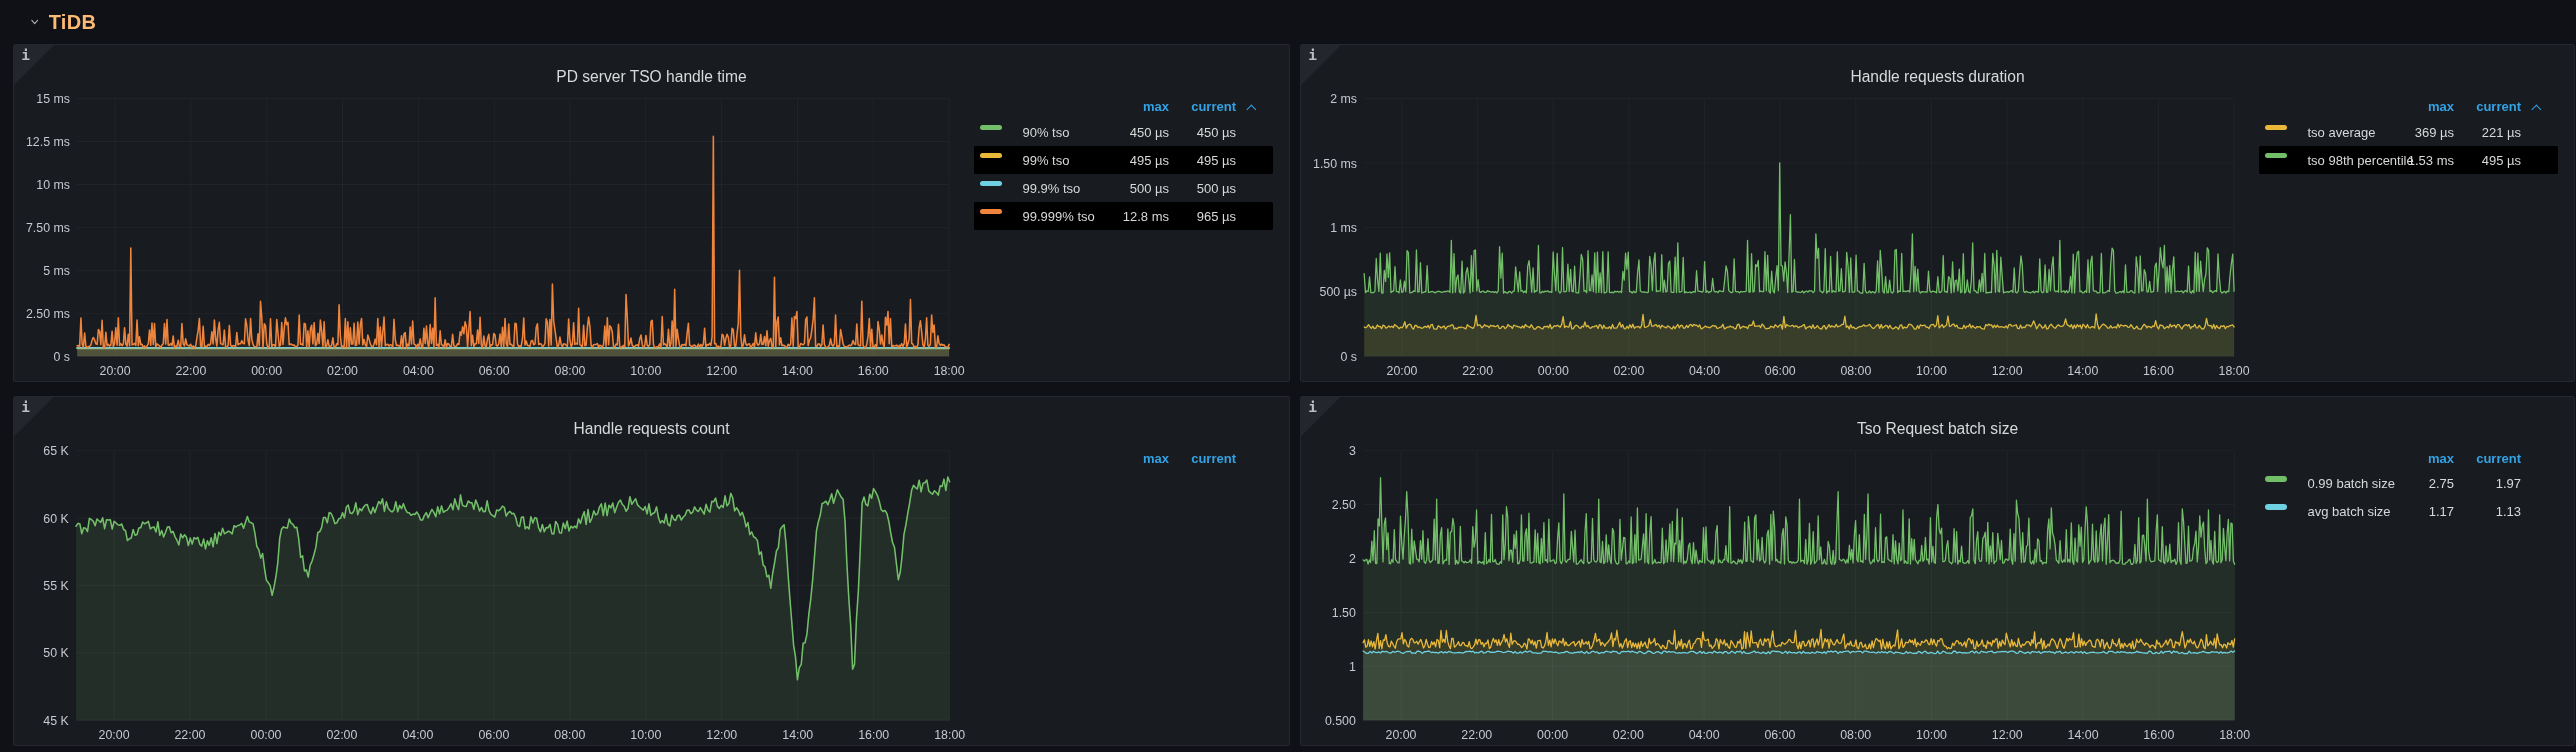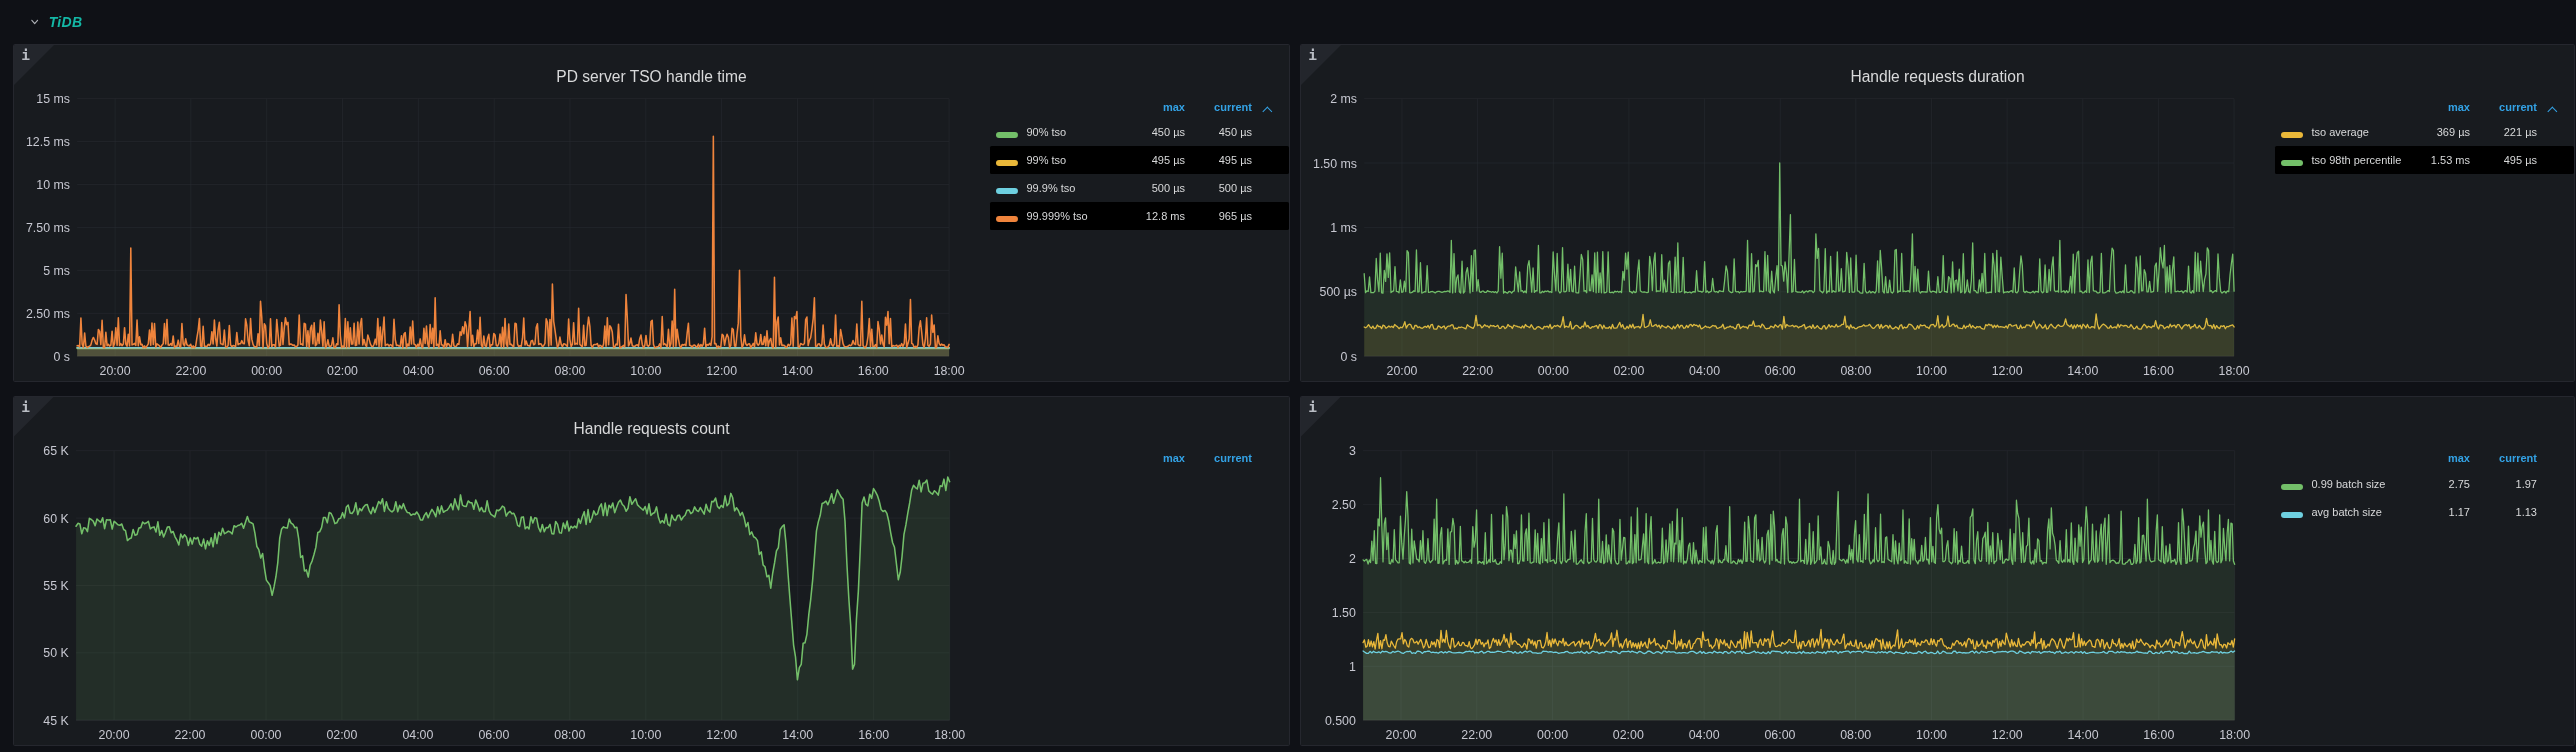--- a/index.html
+++ b/index.html
@@ -1,33 +1,33 @@
 <!DOCTYPE html>
 <html style="font-size:8.3px"><head>
 <meta charset="utf-8">
 <style>
   html,body{margin:0;padding:0;background:#0f1116;}
   body{width:2576px;height:753px;overflow:hidden;font-family:"Liberation Sans",sans-serif;-webkit-font-smoothing:antialiased;}
   .dash-header{height:44px;display:flex;align-items:center;padding-left:29px;box-sizing:border-box;}
   .row-toggle{display:flex;align-items:center;gap:8.3px;cursor:pointer;}
   .row-toggle .chev{width:11.4px;height:11.4px;flex:none;}
-  .row-title{color:#14b8a6;font-size:14px;font-weight:700;letter-spacing:0.3px;font-style:italic;}
+  .row-title{color:#fdba74;font-size:20px;font-weight:700;letter-spacing:0.3px;}
   .panel-grid{display:grid;grid-template-columns:1277px 1275px;grid-template-rows:338px 350px;gap:13.5px 10px;padding:0 2.1px 0 13px;}
   .panel{position:relative;background:#181b1f;border:0.5px solid #25272e;border-radius:1.6px;box-sizing:border-box;overflow:hidden;}
   .panel-title{position:absolute;top:7.3px;left:0;right:0;margin:16px;text-align:center;font-size:15.6px;font-weight:500;color:#d8d9da;cursor:pointer;z-index:3;}
   .info-corner{position:absolute;top:0;left:0;width:40px;height:40px;background:#23262c;clip-path:polygon(0 0,100% 0,0 100%);cursor:pointer;z-index:4;}
   .info-i{position:absolute;top:2.1px;left:7.3px;font-family:"DejaVu Sans Mono",monospace;font-size:14.5px;font-weight:700;color:#b9bdc4;}
   .chart{position:absolute;left:0;top:0;width:100%;height:100%;display:block;z-index:1;}
   .tick{font-size:24px;fill:#c7c8d1;font-family:"Liberation Sans",sans-serif;}
-  .legend{position:absolute;top:50px;right:0;width:299px;z-index:2;font-size:11px;color:#d8d9da;}
+  .legend{position:absolute;top:50px;right:16px;width:299px;z-index:2;font-size:13px;color:#d8d9da;}
   .lrow{display:flex;align-items:center;height:28px;padding:0 37px 0 6.2px;border-radius:1.6px;box-sizing:content-box;}
   .lrow.striped{background:#000000;}
   .lhead{height:23px;font-weight:700;color:#33a2e5;}
   .lhead .lval{cursor:pointer;}
-  .lname{flex:1;display:flex;align-items:flex-end;min-width:0;white-space:nowrap;cursor:pointer;}
+  .lname{flex:1;display:flex;align-items:flex-start;min-width:0;white-space:nowrap;cursor:pointer;gap:12px;}
   .lval{width:78px;text-align:right;white-space:nowrap;}
   .lval.cur{width:67px;position:relative;text-align:right;}
   .swatch{display:inline-block;width:22px;height:5.7px;border-radius:3.1px;margin-right:8.3px;flex:none;}
   .caret{position:absolute;right:-18.7px;top:7.3px;width:5.7px;height:5.7px;border-left:1.6px solid #33a2e5;border-top:1.6px solid #33a2e5;transform:rotate(45deg);}
 </style>
 </head>
 <body>
 
 <header class="dash-header">
   <div class="row-toggle">
@@ -255,20 +255,21 @@
         <span class="lname"></span>
         <span class="lval max">max</span>
         <span class="lval cur"><span class="collabel">current</span></span>
       </div>
       </div>
   </section>
     <section class="panel">
     <div class="info-corner">
       <span class="info-i">i</span>
     </div>
+    <h2 class="panel-title">Tso Request batch size</h2>
     <svg class="chart" xmlns="http://www.w3.org/2000/svg" viewBox="0 0 2455 674">
         <g>
           <line x1="115" y1="104" x2="1803" y2="104" stroke="#2a2d33" stroke-width="1"></line>
           <text x="101" y="113" text-anchor="end" class="tick">3</text>
           <line x1="115" y1="208.4" x2="1803" y2="208.4" stroke="#2a2d33" stroke-width="1"></line>
           <text x="101" y="217.4" text-anchor="end" class="tick">2.50</text>
           <line x1="115" y1="312.8" x2="1803" y2="312.8" stroke="#2a2d33" stroke-width="1"></line>
           <text x="101" y="321.8" text-anchor="end" class="tick">2</text>
           <line x1="115" y1="417.2" x2="1803" y2="417.2" stroke="#2a2d33" stroke-width="1"></line>
           <text x="101" y="426.2" text-anchor="end" class="tick">1.50</text>

